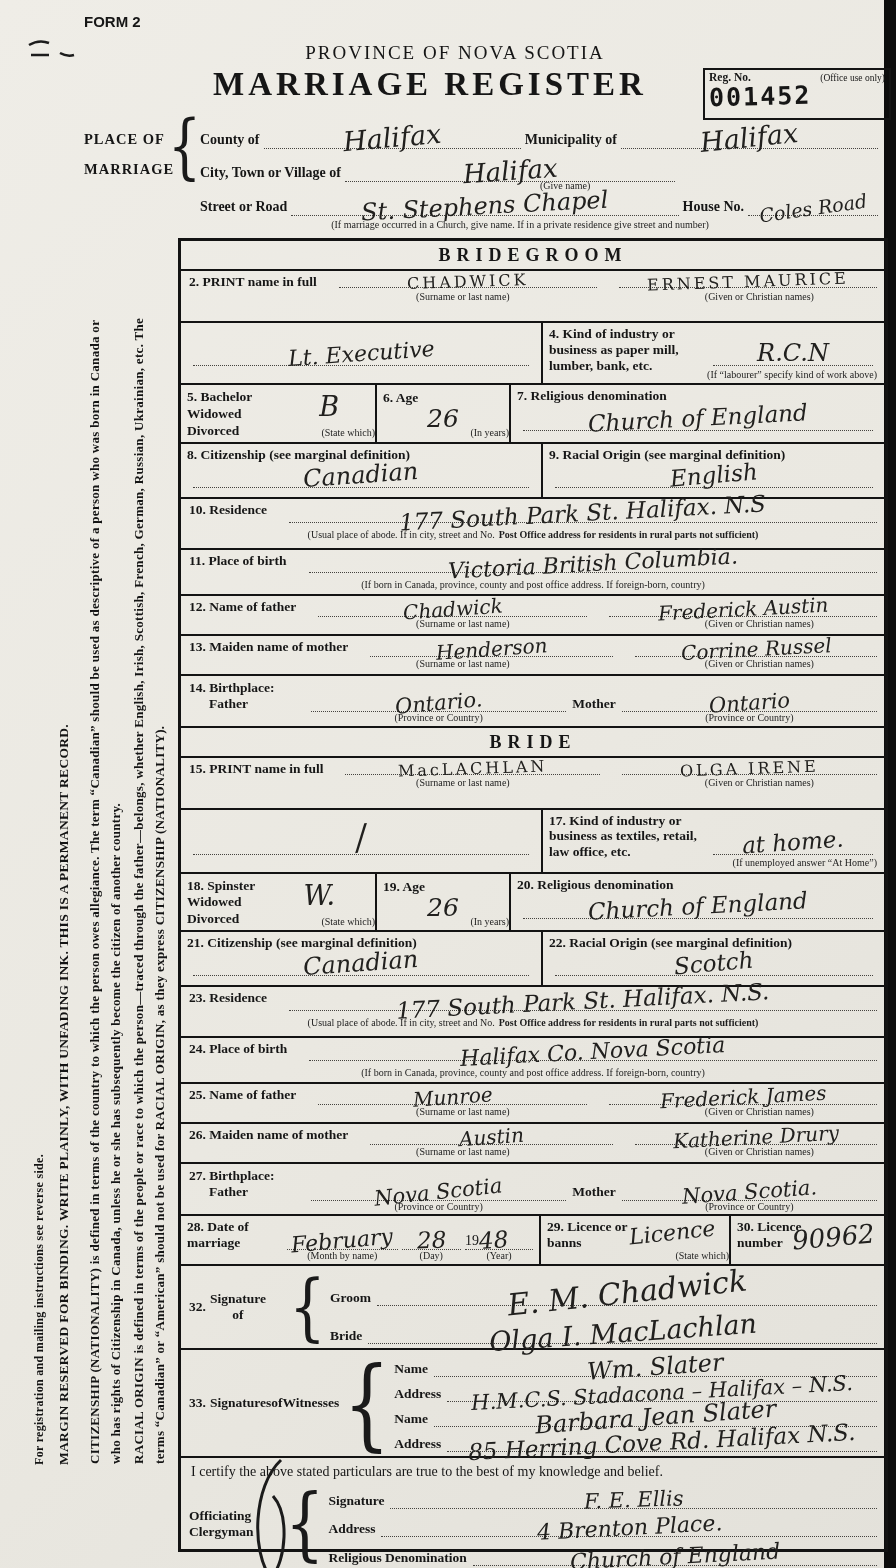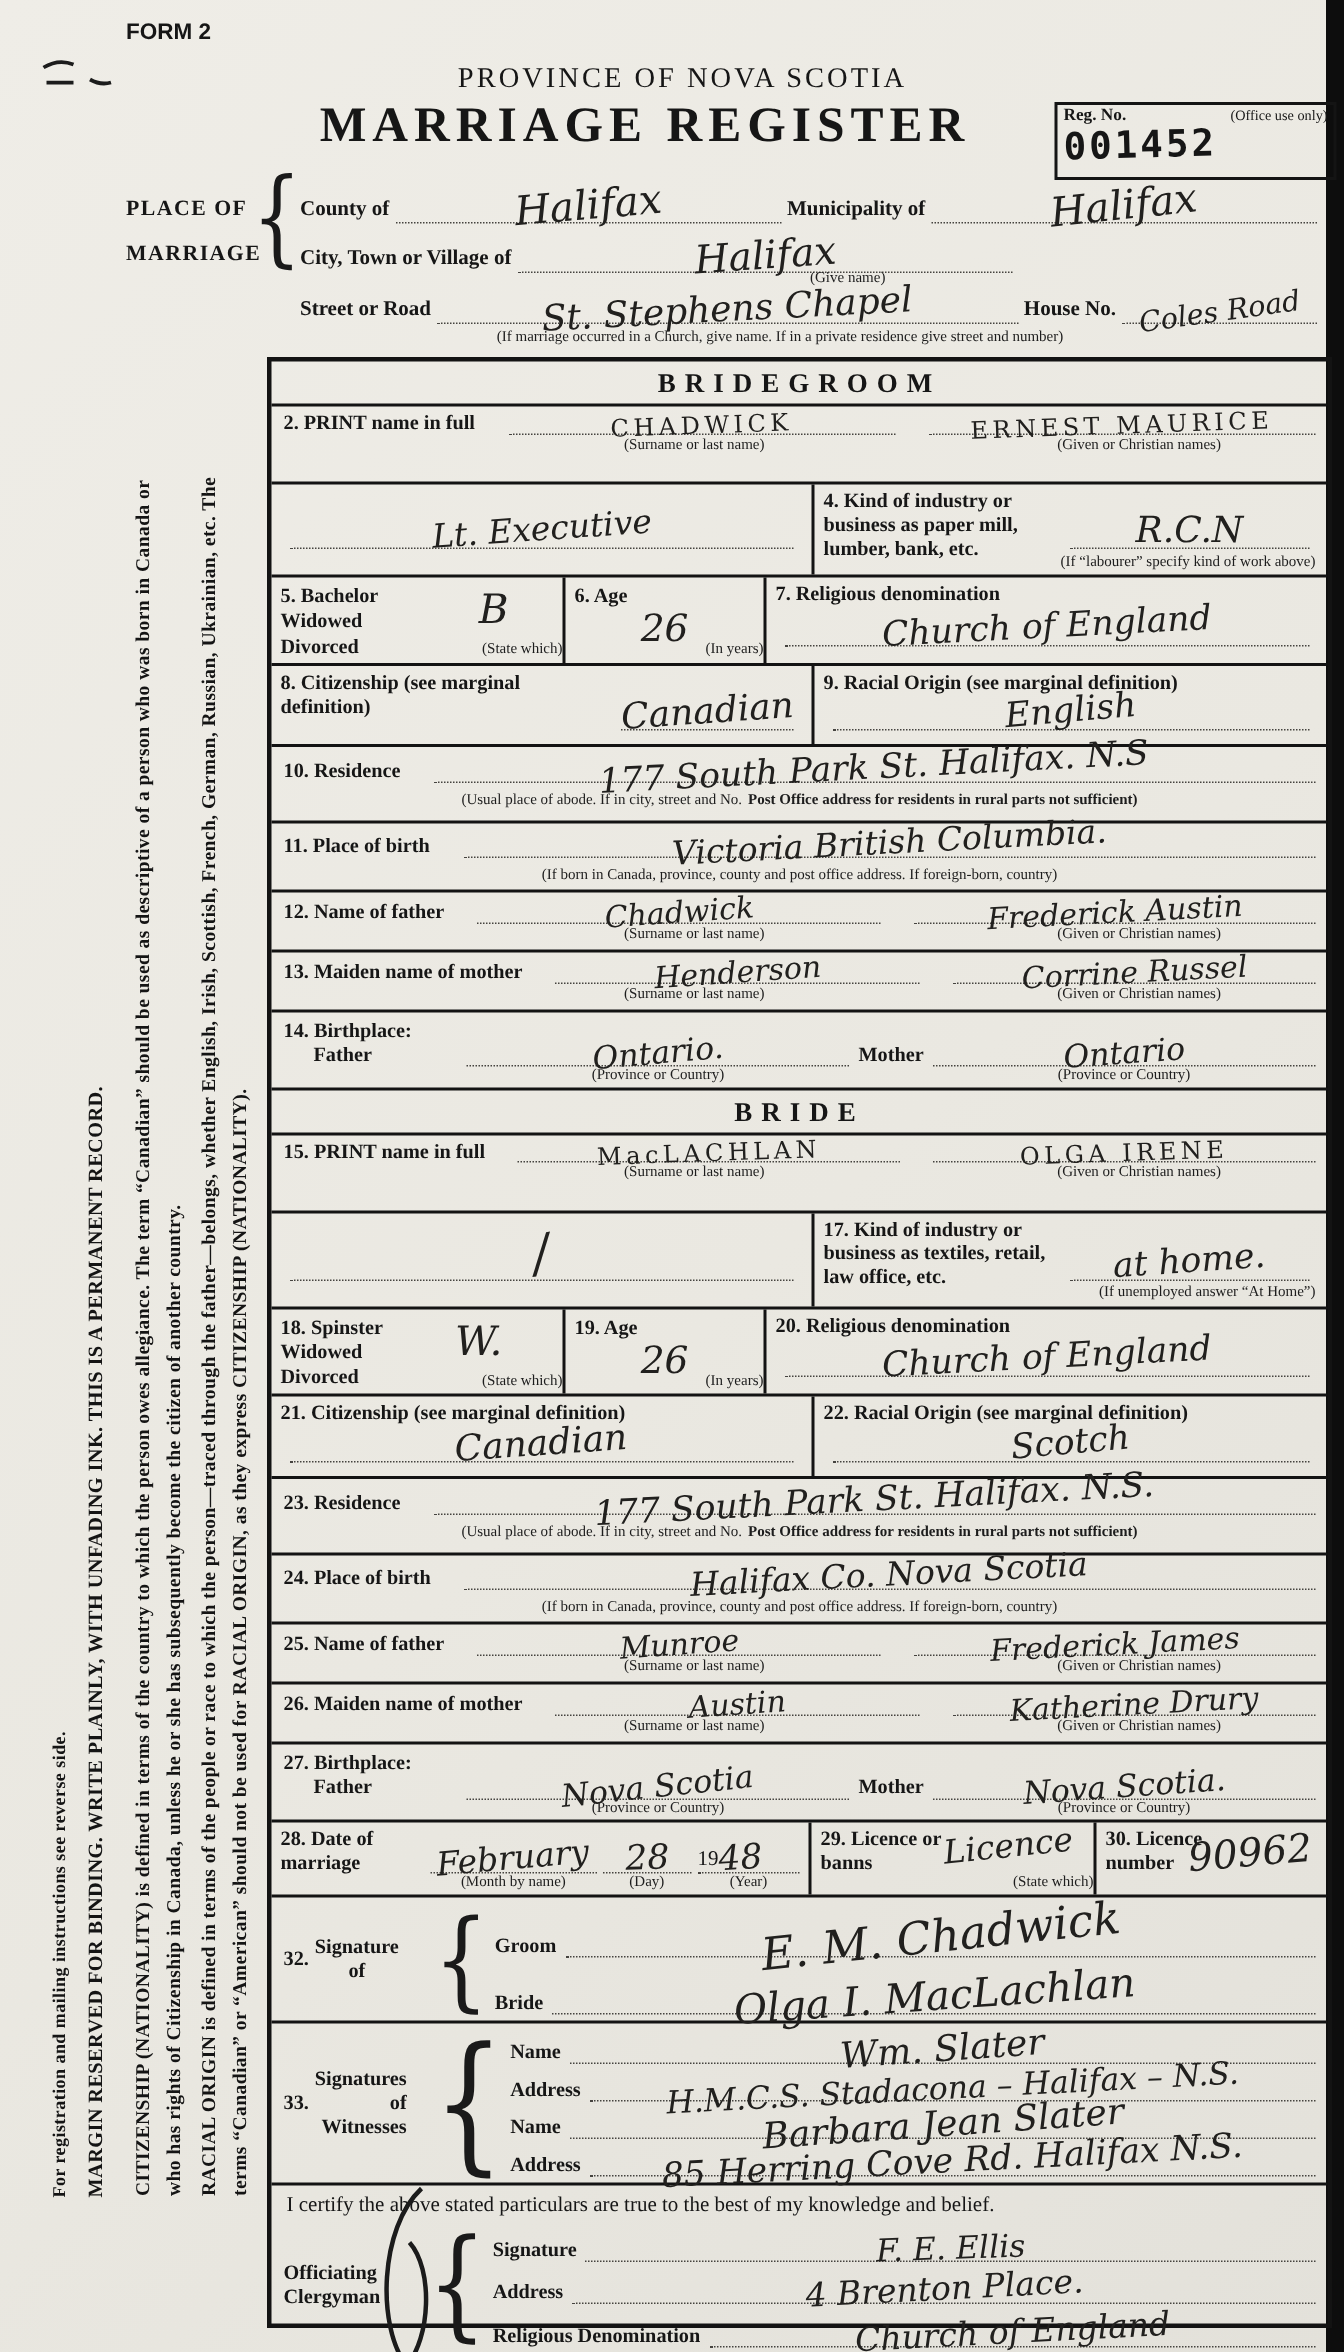--- a/index.html
+++ b/index.html
@@ -22,21 +22,21 @@
   .form{position:absolute;left:178px;top:238px;width:704px;height:1308px;
         border:3px solid #131313;display:flex;flex-direction:column}
   .row{display:flex;border-bottom:2px solid #131313;position:relative;flex:0 0 auto}
   .row.noline{border-bottom:none}
   .sec{font-size:18px;font-weight:bold;letter-spacing:6px;text-align:center;
        padding:4px 0 3px;border-bottom:2px solid #131313;flex:0 0 auto}
   .cell{position:relative;padding:3px 6px;min-width:0}
   .cdiv{border-left:2px solid #131313}
   
   .nrow{flex-direction:column;padding:3px 8px 2px}
-  .nl{display:flex;align-items:flex-end;gap:22px}
+  .nl{display:flex;align-items:flex-start;gap:22px}
   .cl{display:flex;margin-top:1px}
   .cl .c1{width:52%;text-align:center;padding-left:95px}
   .cl .c2{flex:1;text-align:center}
   
   .tl{flex:0 0 150px}
   .tv{flex:1;display:flex;align-items:flex-end;justify-content:center;
       border-bottom:1.5px dotted #45433f;margin:0 6px 14px 6px}
   .capbr{position:absolute;right:8px;bottom:3px}
   
   .statwords{display:flex;flex-direction:column;gap:1px;padding-top:1px}
@@ -165,21 +165,21 @@
       </div>
       <div class="cell cdiv" style="flex:1;display:flex;flex-direction:column">
         <span class="lbl">7. Religious denomination</span>
         <span class="tv" style="margin-bottom:8px">
             <span class="hw" style="font-size:23px;transform:rotate(-3deg)">Church of England</span>
           </span>
       </div>
     </div>
 
     <div class="row" style="min-height:46px">
-      <div class="cell" style="flex:0 0 348px;display:flex;flex-direction:row">
+      <div class="cell" style="flex:0 0 348px;display:flex;flex-direction:column">
         <span class="lbl">8. Citizenship (see marginal definition)</span>
         <span class="tv" style="margin-bottom:6px">
             <span class="hw" style="font-size:24px;transform:rotate(-4deg)">Canadian</span>
           </span>
       </div>
       <div class="cell cdiv" style="flex:1;display:flex;flex-direction:column">
         <span class="lbl">9. Racial Origin (see marginal definition)</span>
         <span class="tv" style="margin-bottom:6px">
             <span class="hw" style="font-size:23px;transform:rotate(-5deg)">English</span>
           </span>
@@ -462,21 +462,21 @@
           <span class="fill">
               <span class="hw" style="font-size:27px;transform:rotate(-4deg)">Olga I. MacLachlan</span>
             </span>
         </div>
       </div>
     </div>
 
     <div class="row" style="min-height:98px;padding:4px 8px;gap:4px">
       <div style="display:flex;align-items:center;gap:4px;flex:0 0 96px">
         <span class="lbl">33.</span>
-        <span style="display:flex;flex-direction:column;align-items:flex-end">
+        <span style="display:flex;flex-direction:row;align-items:center">
           <span class="lbl">Signatures</span>
           <span class="lbl">of</span>
           <span class="lbl">Witnesses</span>
         </span>
       </div>
       <span class="brace" style="font-size:74px;transform:scaleY(1.35)">{</span>
       <div style="flex:1;display:flex;flex-direction:column;gap:2px">
         <div class="sf">
           <span class="word">Name</span>
           <span class="fill">

